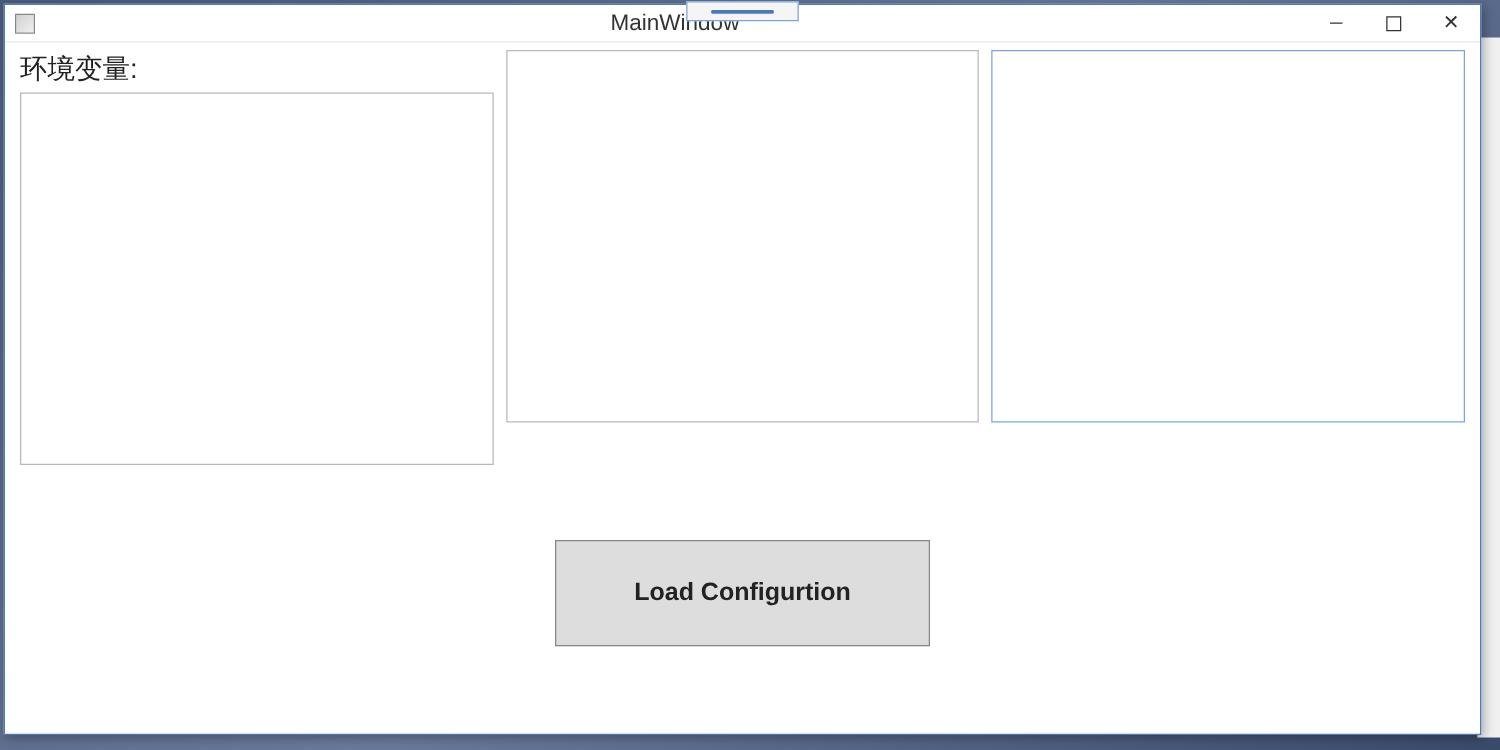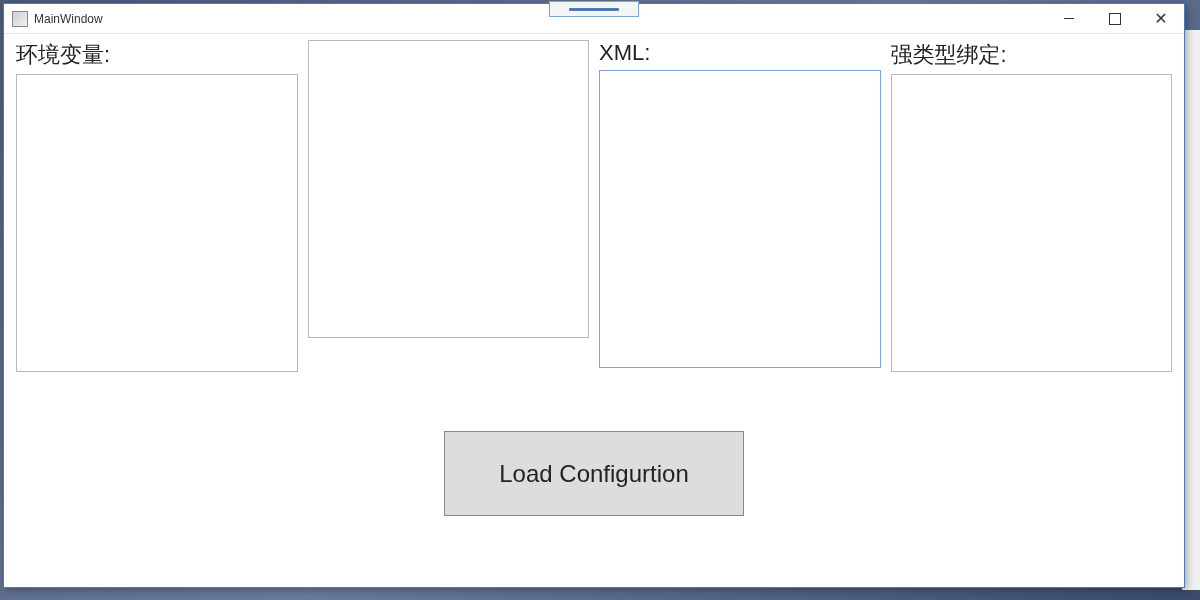--- a/index.html
+++ b/index.html
@@ -44,23 +44,24 @@
     }
     .app-icon {
       width: 16px;
       height: 16px;
       margin-left: 8px;
       margin-right: 6px;
       border: 1px solid #888;
       background: linear-gradient(135deg, #d0d0d0 0%, #f0f0f0 100%);
     }
     .title-text {
-      font-size: 12px;
+      font-size: 18px;
       color: #333;
       flex: 1;
+      text-align: center;
     }
     .debug-handle {
       position: absolute;
       left: 50%;
       transform: translateX(-50%);
       top: -3px;
       width: 90px;
       height: 16px;
       background: #f5f5f5;
       border: 1px solid #7ba6d6;
@@ -142,24 +143,25 @@
     .button-row {
       display: flex;
       justify-content: center;
       margin-top: 55px;
     }
     .load-btn {
       width: 300px;
       height: 85px;
       background: #dddddd;
       border: 1px solid #888888;
-      font-size: 24px;
+      font-size: 20px;
       color: #222;
       cursor: pointer;
       font-family: inherit;
+      font-weight: bold;
     }
   </style>
 </head>
 <body>
 
 <div class="bg-edge"></div>
 
 <div class="main-window">
   <div class="title-bar">
     <div class="app-icon"></div>
@@ -186,29 +188,24 @@
       <div class="col">
         <div class="col-label">环境变量:</div>
         <textarea class="col-box" style=""></textarea>
       </div>
 
       <div class="col">
         <textarea class="col-box" style=""></textarea>
       </div>
 
       <div class="col">
-        <div class="col-label">XML:</div>
         <textarea class="col-box active" style=""></textarea>
       </div>
 
 
-      <div class="col">
-        <div class="col-label">强类型绑定:</div>
-        <textarea class="col-box" style=""></textarea>
-      </div>
 
     </div>
 
     <div class="button-row">
       <button class="load-btn">Load Configurtion</button>
     </div>
   </div>
 </div>
 
 </body></html>

